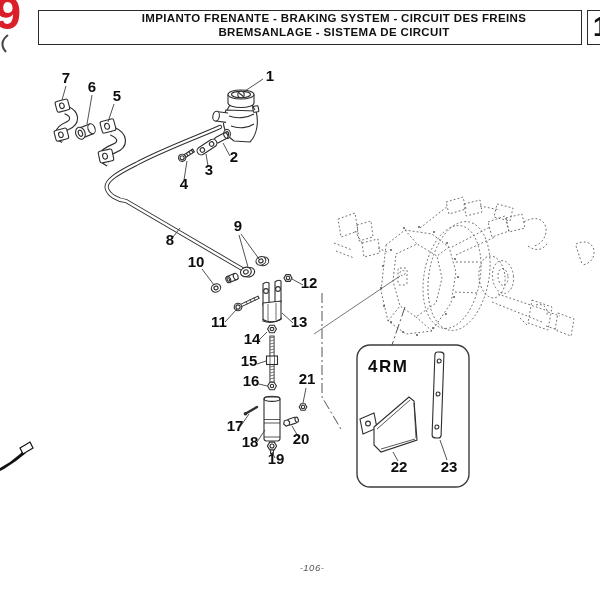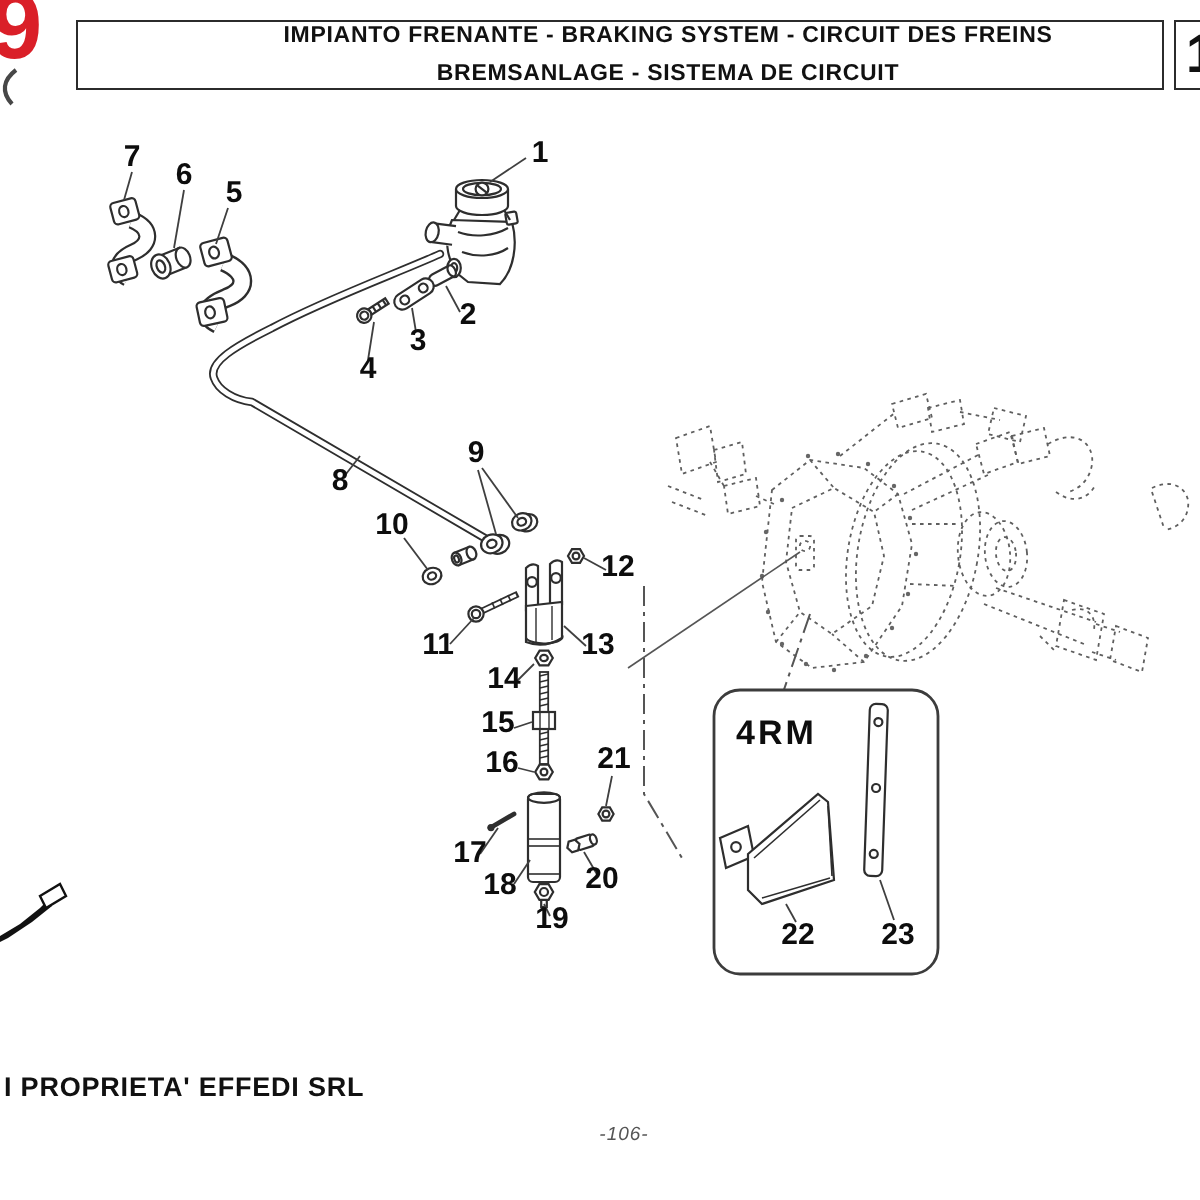--- a/index.html
+++ b/index.html
@@ -10,21 +10,21 @@
   
   .logo{
     position:absolute;left:-5px;top:-11px;
     font-size:47px;font-weight:bold;color:#da1f28;line-height:1;
     letter-spacing:-2px;
   }
   .logo-swoosh{position:absolute;left:0;top:33px;}
   .header-box{
     position:absolute;left:38px;top:10px;width:544px;height:35px;
     border:1.6px solid #2b2b2b;box-sizing:border-box;
-    display:flex;flex-direction:column;justify-content:space-between;align-items:center;padding-left:48px;
+    display:flex;flex-direction:column;justify-content:flex-start;align-items:center;padding-left:48px;
   }
   .header-box .t1,.header-box .t2{
     font-size:11.5px;font-weight:bold;letter-spacing:.35px;line-height:14px;white-space:nowrap;
   }
   .corner-box{
     position:absolute;left:587px;top:10px;width:28px;height:35px;
     border:1.6px solid #2b2b2b;box-sizing:border-box;
     font-size:27px;font-weight:bold;line-height:32px;padding-left:5px;
   }
   
@@ -392,15 +392,14 @@
       <text class="callout" x="399" y="472">22</text>
       <text class="callout" x="449" y="472">23</text>
     </g>
 
     <g>
       <polygon points="0,468 10,462 20,454 24,450 26,453 16,461 4,469 0,471" fill="#111"></polygon>
       <polygon points="20,448 30,442 33,448 23,454" fill="#fff" stroke="#111" stroke-width="1.2"></polygon>
     </g>
   </svg>
 
-  <div class="ownership">I PROPRIETA' EFFEDI SRL</div>
   <div class="pagenum">-106-</div>
 </div>
 
 </body></html>

